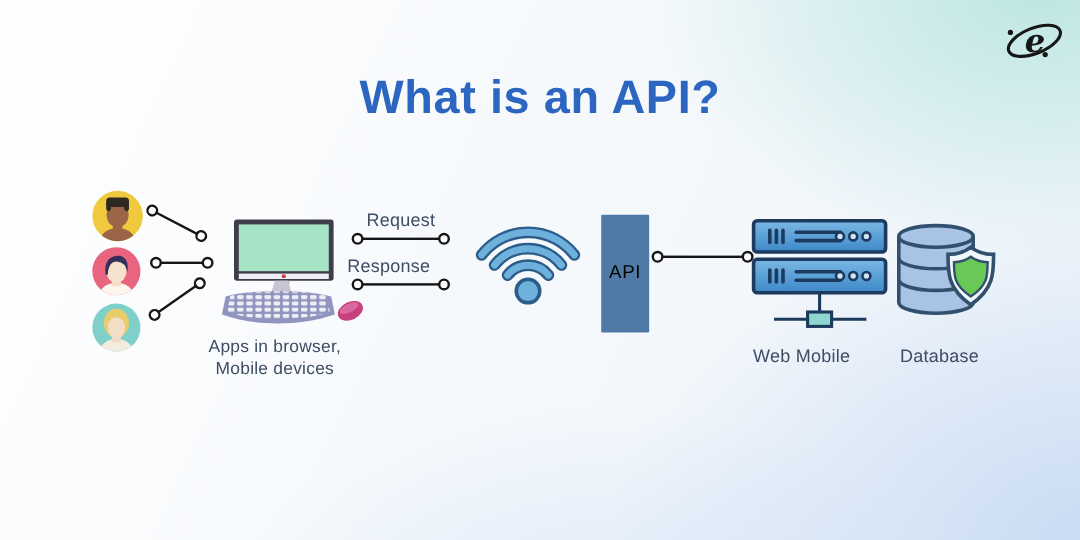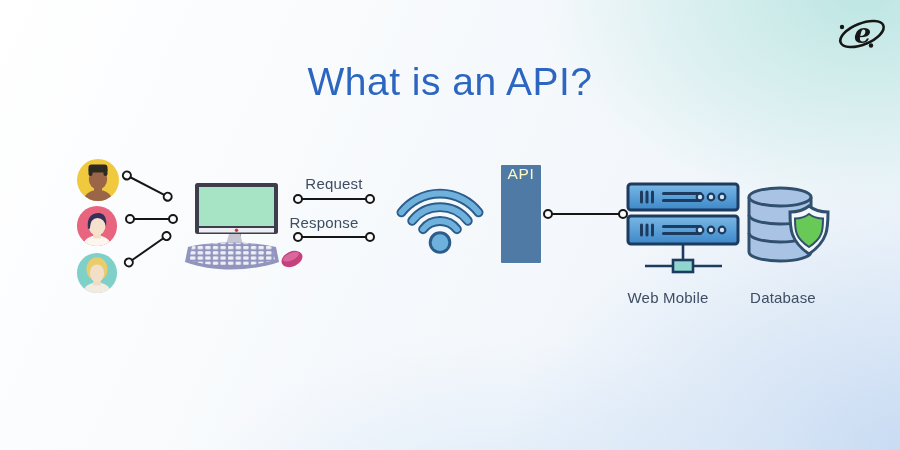--- a/index.html
+++ b/index.html
@@ -11,45 +11,45 @@
     background-color:#f7fafc;
     background-image:
       radial-gradient(ellipse 520px 360px at 96% -2%, rgba(186,229,225,0.95) 0%, rgba(186,229,225,0) 62%),
       radial-gradient(ellipse 640px 430px at 102% 102%, rgba(197,217,242,0.95) 0%, rgba(197,217,242,0) 65%),
       radial-gradient(ellipse 520px 300px at 55% 115%, rgba(205,224,246,0.55) 0%, rgba(205,224,246,0) 60%),
       linear-gradient(115deg,#ffffff 0%,#f6f9fc 45%,#eef4fa 100%);
   }
   .title{
     position:absolute;top:60px;left:0;right:0;
     text-align:center;
-    font-size:39px;font-weight:400;letter-spacing:.5px;
+    font-size:39px;font-weight:700;letter-spacing:.5px;
     color:#2c66c0;
     text-shadow:0 1px 0 rgba(255,255,255,.6);
   }
   .logo{position:absolute;top:10px;right:10px;width:56px;height:48px;}
   .lbl{
     position:absolute;color:#3e4d63;font-size:15px;line-height:19px;
     text-align:center;letter-spacing:.2px;
   }
   
   .conn{
     position:absolute;height:0;border-top:2.4px solid #161616;
     transform-origin:left center;
   }
   .conn::before,.conn::after{
     content:"";position:absolute;top:-6px;width:6px;height:6px;
     border:2.3px solid #161616;border-radius:50%;background:#fbfbfb;
   }
   .conn::before{left:-4px;}
   .conn::after{right:-4px;}
   .api-box{
-    position:absolute;left:501px;top:165px;width:40px;height:98px;
+    position:absolute;left:501px;top:179px;width:40px;height:98px;
     background:#4e7aa5;border-radius:1px;
-    display:flex;justify-content:center;
-    color:#fef9c3;font-size:15.5px;letter-spacing:.6px;
+    display:flex;align-items:center;justify-content:center;
+    color:#000000;font-size:15.5px;letter-spacing:.6px;
     box-shadow:1px 1px 0 rgba(255,255,255,.45);
   }
   .abs{position:absolute;}
 </style>
 </head>
 <body>
 
 <div class="canvas">
 
   <svg class="logo" viewBox="0 0 56 48">
@@ -129,20 +129,24 @@
     <path d="M8,67 C30,61 72,61 96,67 L99,82 C70,92 32,92 5,82 Z" fill="#9094be"></path>
     <path d="M12,66.5 C32,61.5 72,61.5 92,66.5 L95,80 C68,88 34,88 9,80 Z" fill="url(#keys)"></path>
   </svg>
   <svg class="abs" style="left:277px;top:247px" width="30" height="24" viewBox="0 0 30 24">
     <g transform="rotate(-25 15 12)">
       <ellipse cx="15" cy="12" rx="11" ry="7.5" fill="#c6407e"></ellipse>
       <ellipse cx="15" cy="9.5" rx="8.5" ry="3.6" fill="#dd6fa3" opacity="0.85"></ellipse>
     </g>
   </svg>
 
+  <div class="lbl" style="left:154px;top:280px;width:150px;font-size:14.5px">
+    <span>Apps in browser,</span><br>
+    <span>Mobile devices</span>
+  </div>
 
   <div class="lbl" style="left:297px;top:174px;width:74px">Request</div>
   <div class="conn" style="left:297px;top:198px;width:74px"></div>
   <div class="lbl" style="left:284px;top:213px;width:80px">Response</div>
   <div class="conn" style="left:297px;top:236px;width:74px"></div>
 
   <svg class="abs" style="left:391px;top:179px" width="98" height="86" viewBox="0 0 100 86">
     <g fill="none" stroke="#2b5c8a" stroke-width="10" stroke-linecap="round">
       <path d="M32.7,50.4 A22,22 0 0 1 67.3,50.4"></path>
       <path d="M21.6,41.8 A36,36 0 0 1 78.4,41.8"></path>

